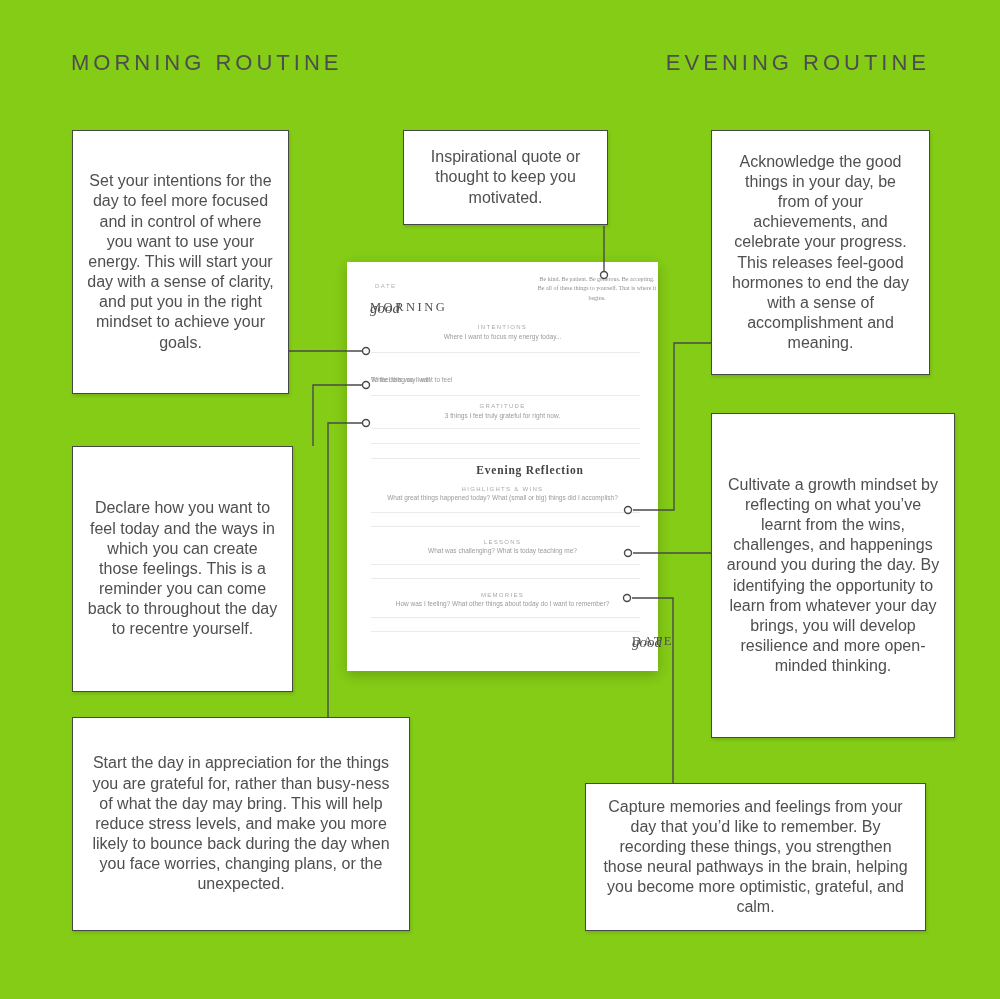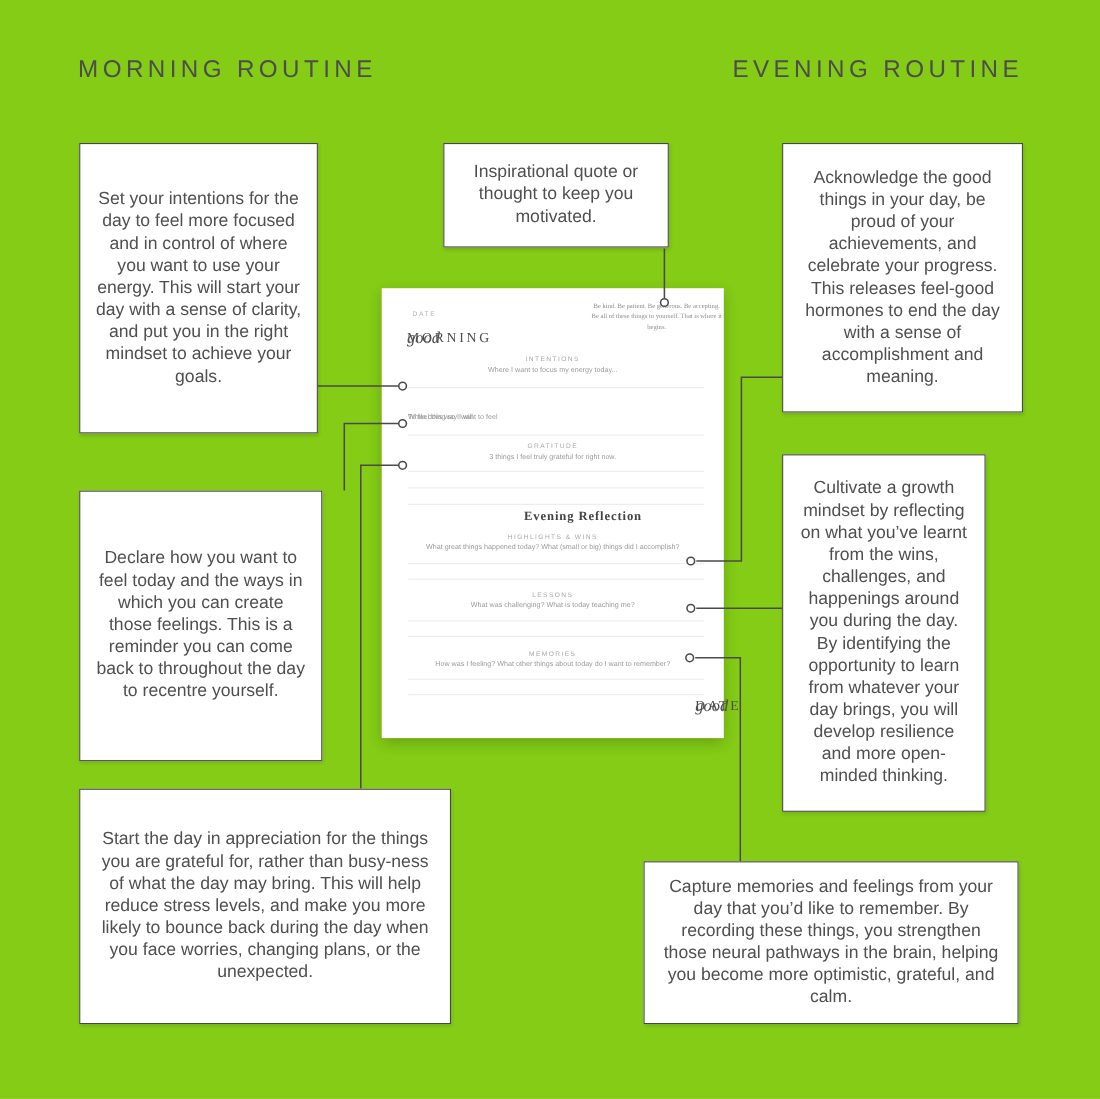--- a/index.html
+++ b/index.html
@@ -20,21 +20,21 @@
     box-shadow:1px 2px 3px rgba(0,0,0,0.13);
     display:flex; align-items:center; justify-content:center;
     text-align:center; color:#4f4f4f;
     font-size:16px; line-height:1.26; padding:6px 13px;
     z-index:3;
   }
   #box-set-intentions { left:72px;  top:130px; width:217px; height:264px; }
   #box-quote          { left:403px; top:130px; width:205px; height:95px;  }
   #box-acknowledge    { left:711px; top:130px; width:219px; height:245px; padding:6px 17px; }
   #box-declare        { left:72px;  top:446px; width:221px; height:246px; }
-  #box-cultivate      { left:711px; top:413px; width:185px; height:325px;text-align:center; }
+  #box-cultivate      { left:711px; top:413px; width:244px; height:325px;text-align:center; }
   #box-start-day      { left:72px;  top:717px; width:338px; height:214px; }
   #box-capture        { left:585px; top:783px; width:341px; height:148px; }
 
   #connectors { position:absolute; left:0; top:0; width:1000px; height:999px; z-index:2; pointer-events:none; }
   #connectors path { fill:none; stroke:#4a4a4a; stroke-width:1.4; }
   #connectors circle { fill:#ffffff; stroke:#4a4a4a; stroke-width:1.4; }
 
   
   #journal {
     position:absolute; left:347px; top:262px; width:311px; height:409px;
@@ -145,21 +145,21 @@
     </div>
   </div>
 
   <div class="note-box" id="box-set-intentions">
     <span>Set your intentions for the day to feel more focused and in control of where you want to use your energy. This will start your day with a sense of clarity, and put you in the right mindset to achieve your goals.</span>
   </div>
   <div class="note-box" id="box-quote">
     <span>Inspirational quote or thought to keep you motivated.</span>
   </div>
   <div class="note-box" id="box-acknowledge">
-    <span>Acknowledge the good things in your day, be proud of your achievements, and celebrate your progress. This releases feel-good hormones to end the day with a sense of accomplishment and meaning.</span>
+    <span>Acknowledge the good things in your day, be from of your achievements, and celebrate your progress. This releases feel-good hormones to end the day with a sense of accomplishment and meaning.</span>
   </div>
   <div class="note-box" id="box-declare">
     <span>Declare how you want to feel today and the ways in which you can create those feelings. This is a reminder you can come back to throughout the day to recentre yourself.</span>
   </div>
   <div class="note-box" id="box-cultivate">
     <span>Cultivate a growth mindset by reflecting on what you’ve learnt from the wins, challenges, and happenings around you during the day. By identifying the opportunity to learn from whatever your day brings, you will develop resilience and more open-minded thinking.</span>
   </div>
   <div class="note-box" id="box-start-day">
     <span>Start the day in appreciation for the things you are grateful for, rather than busy-ness of what the day may bring. This will help reduce stress levels, and make you more likely to bounce back during the day when you face worries, changing plans, or the unexpected.</span>
   </div>

